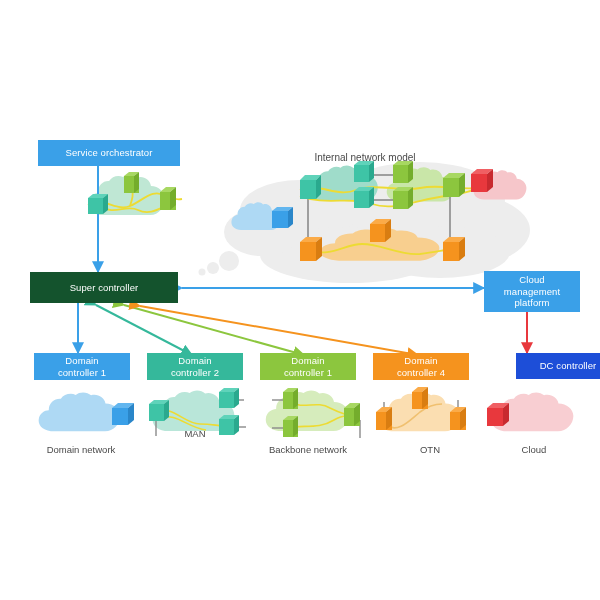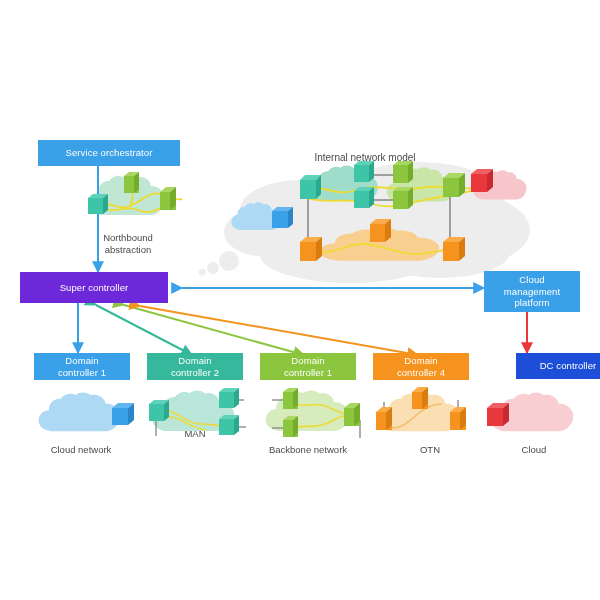--- a/index.html
+++ b/index.html
@@ -331,21 +331,21 @@
           <polygon points="487,408 493,403 509,403 503,408" fill="#f05f63"></polygon>
           <polygon points="503,408 509,403 509,421 503,426" fill="#c82a2f"></polygon>
         </g>
     </g>
   </svg>
 
   <div class="box" style="left:38px;top:140px;width:142px;height:26px;background:#3aa0e8;">
     <span>Service orchestrator</span>
   </div>
 
-  <div class="box" style="left:20px;top:272px;width:148px;height:31px;background:#6d28d9;">
+  <div class="box" style="left:30px;top:272px;width:148px;height:31px;background:#14532d;">
     <span>Super controller</span>
   </div>
 
   <div class="box" style="left:484px;top:271px;width:96px;height:41px;background:#3aa0e8;flex-direction:column;">
     <span>Cloud</span>
     <span>management</span>
     <span>platform</span>
   </div>
 
   <div class="box" style="left:484px;top:353px;width:104px;height:26px;background:#1d4ed8;margin-left:32px;">
@@ -369,27 +369,23 @@
 
   <div class="box" style="left:373px;top:353px;width:96px;height:27px;background:#f5931e;flex-direction:column;">
     <span>Domain</span>
     <span>controller 4</span>
   </div>
 
   <div class="title" style="left:275px;top:134px;width:180px;">
     <span>Internal network model</span>
   </div>
 
-  <div class="cap" style="left:78px;top:232px;width:100px;">
-    <div>Northbound</div>
-    <div>abstraction</div>
-  </div>
 
   <div class="cap" style="left:31px;top:444px;width:100px;">
-    <span>Cloud network</span>
+    <span>Domain network</span>
   </div>
   <div class="cap" style="left:145px;top:428px;width:100px;">
     <span>MAN</span>
   </div>
   <div class="cap" style="left:257px;top:444px;width:102px;">
     <span>Backbone network</span>
   </div>
   <div class="cap" style="left:380px;top:444px;width:100px;">
     <span>OTN</span>
   </div>

